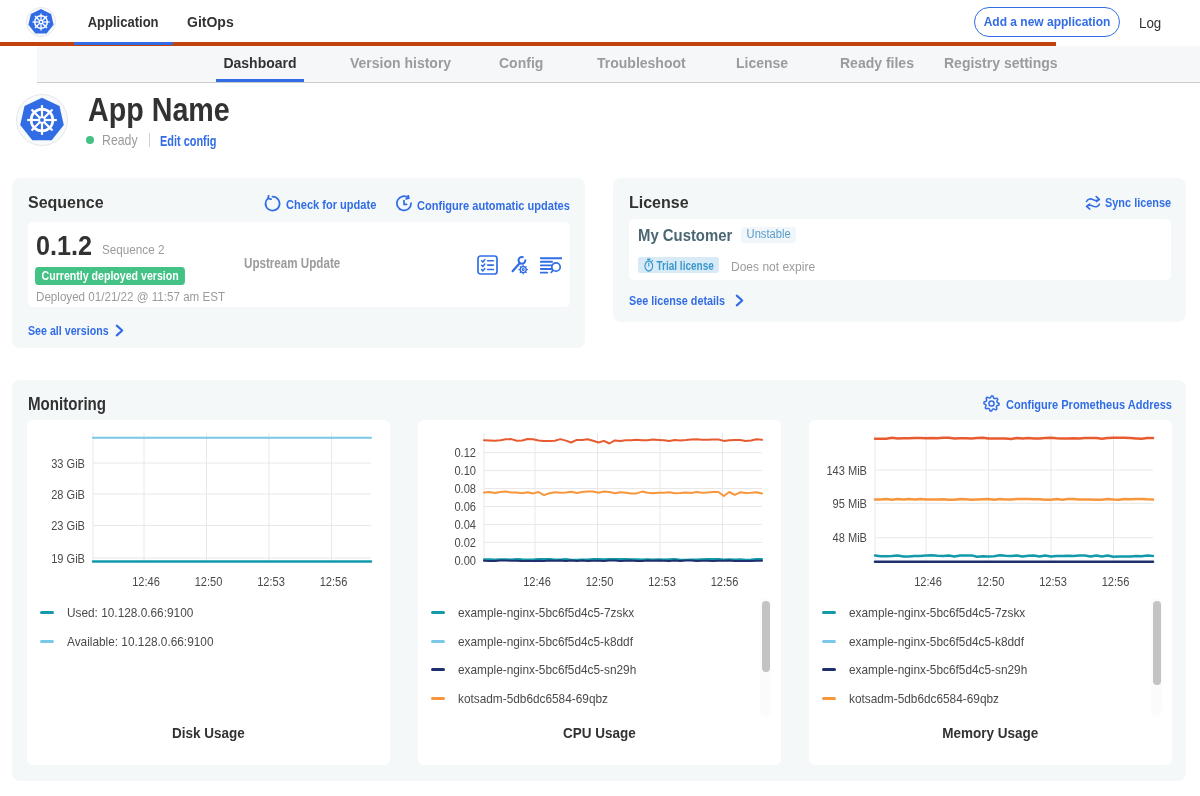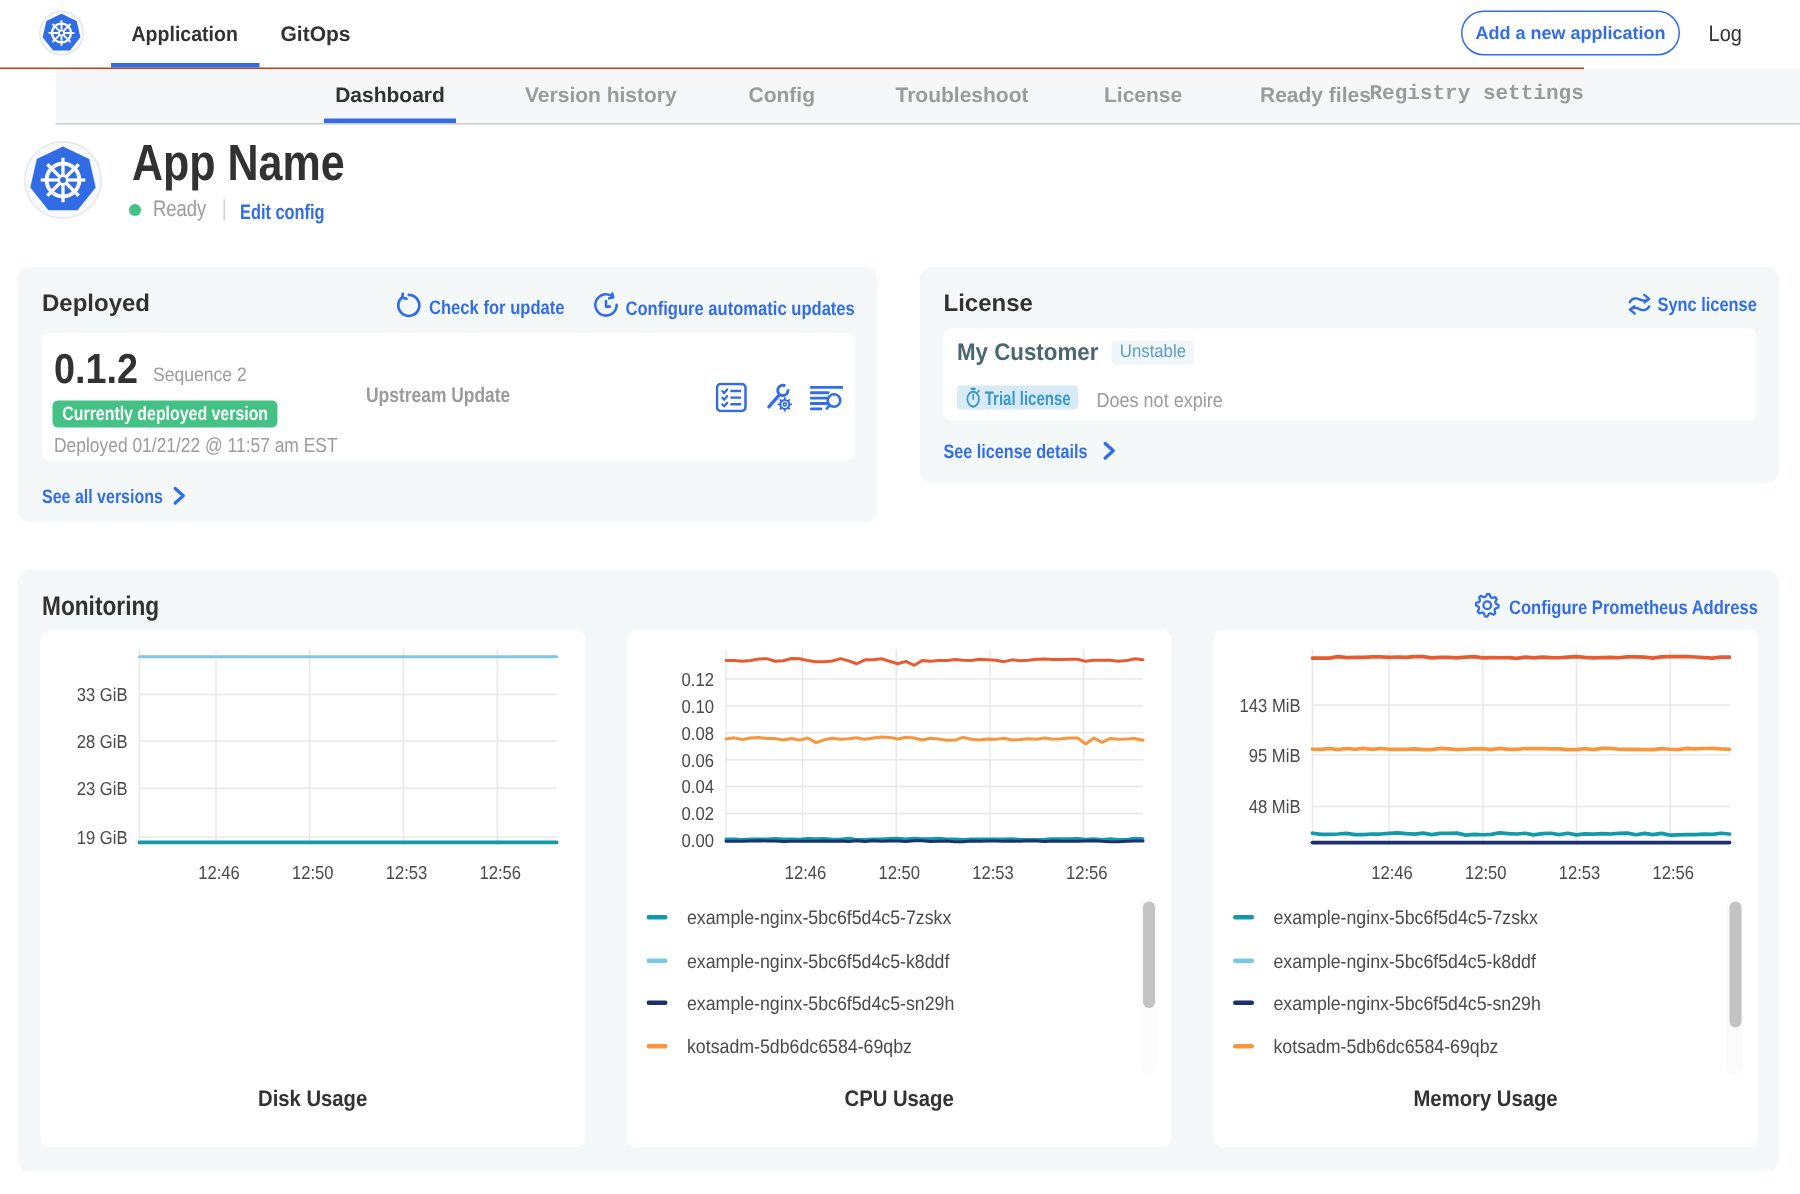--- a/index.html
+++ b/index.html
@@ -2,21 +2,21 @@
 <html><head>
 <meta charset="utf-8">
 <style>
 * { margin:0; padding:0; box-sizing:border-box; }
 html,body { width:1200px; height:796px; background:#fff;
   font-family:"Liberation Sans", sans-serif; color:#323232; overflow:hidden; }
 .page { position:relative; width:1200px; height:796px; }
 
 
 .topnav { position:absolute; left:0; top:0; width:1056px; height:46px;
-  background:#fff; border-bottom:1px solid #c2410c; }
+  background:#fff; border-bottom:4px solid #c2410c; }
 .logo-sm { position:absolute; left:26px; top:7px; }
 .tab-app { position:absolute; left:74px; top:0; height:45px; width:99px;
   text-align:center; line-height:45px; font-size:14px; font-weight:700; color:#323232;
   border-bottom:3px solid #326de6; }
 .tab-gitops { position:absolute; left:187px; top:0; height:45px;
   line-height:45px; font-size:14px; font-weight:700; color:#323232; }
 .btn-add { position:absolute; left:974px; top:7px; width:146px; height:30px;
   border:1px solid #326de6; border-radius:30px; color:#326de6;
   font-size:12px; font-weight:700; text-align:center; line-height:28px; background:#fff; }
 .logout { position:absolute; left:1139px; top:0; height:45px; line-height:45px;
@@ -137,21 +137,21 @@
     <div class="logout"><span>Log out</span></div>
   </div>
 
   <div class="subnav">
     <div class="stab active" style="left:179px; width:88px; text-align:center;">Dashboard</div>
     <div class="stab" style="left:313px;">Version history</div>
     <div class="stab" style="left:462px;">Config</div>
     <div class="stab" style="left:560px;">Troubleshoot</div>
     <div class="stab" style="left:699px;">License</div>
     <div class="stab" style="left:803px;">Ready files</div>
-    <div class="stab" style="left:876px;font-family:Liberation Mono, monospace;">Registry settings</div>
+    <div class="stab" style="left:907px;">Registry settings</div>
   </div>
 
   <div class="appicon"><svg width="52" height="52" viewBox="0 0 52 52">
         <circle cx="26.0" cy="26.0" r="25.5" fill="#f7f9fa" stroke="#e5e8ea" stroke-width="1"></circle>
         <polygon points="26.00,3.64 43.48,12.06 47.80,30.98 35.70,46.15 16.30,46.15 4.20,30.98 8.52,12.06" fill="#326ce5"></polygon>
         <line x1="26.00" y1="26.00" x2="26.00" y2="11.18" stroke="#fff" stroke-width="2.18"></line>
         <line x1="26.00" y1="26.00" x2="36.48" y2="15.52" stroke="#fff" stroke-width="2.18"></line>
         <line x1="26.00" y1="26.00" x2="40.82" y2="26.00" stroke="#fff" stroke-width="2.18"></line>
         <line x1="26.00" y1="26.00" x2="36.48" y2="36.48" stroke="#fff" stroke-width="2.18"></line>
         <line x1="26.00" y1="26.00" x2="26.00" y2="40.82" stroke="#fff" stroke-width="2.18"></line>
@@ -163,21 +163,21 @@
       </svg></div>
   <div class="appname">App Name</div>
   <div class="appstatus">
       <span class="dot"></span>
       <span class="ready">Ready</span>
       <span class="sep"></span>
       <span class="editcfg">Edit config</span>
     </div>
 
   <div class="panel p-version">
-    <h2 class="ph">Deployed</h2>
+    <h2 class="ph">Sequence</h2>
     <span class="hlink" style="left:252px;"><svg width="17" height="17" viewBox="0 0 17 17">
           <path d="M4.2 3.1 A7 7 0 1 0 8.5 1.6" fill="none" stroke="#326de6" stroke-width="1.8" stroke-linecap="round"></path>
           <path d="M4.6 0.6 L4.2 3.5 L7.0 4.2" fill="none" stroke="#326de6" stroke-width="1.8" stroke-linecap="round" stroke-linejoin="round"></path>
         </svg><span style="display:inline-block;width:5px;"></span><span class="t" style="transform:scaleX(.851)">Check for update</span></span>
     <span class="hlink" style="left:383px;"><svg width="18" height="18" viewBox="0 0 18 18">
           <path d="M13.6 2.9 A7.1 7.1 0 1 0 16.1 8.2" fill="none" stroke="#326de6" stroke-width="1.7" stroke-linecap="round"></path>
           <path d="M13.2 0.5 L13.8 3.2 L11.1 3.9" fill="none" stroke="#326de6" stroke-width="1.7" stroke-linecap="round" stroke-linejoin="round"></path>
           <path d="M9 5.6 L9 9.4 L11.6 9.4" fill="none" stroke="#326de6" stroke-width="1.7" stroke-linecap="round" stroke-linejoin="round"></path>
         </svg><span style="display:inline-block;width:4px;"></span><span class="t" style="transform:scaleX(.85)">Configure automatic updates</span></span>
     <div class="whitebox vbox">
@@ -271,20 +271,24 @@
           <text x="58.0" y="78.5" text-anchor="end" font-size="12.5" fill="#4a4a4a" textLength="33.8" lengthAdjust="spacingAndGlyphs">28 GiB</text>
           <text x="58.0" y="110.0" text-anchor="end" font-size="12.5" fill="#4a4a4a" textLength="33.8" lengthAdjust="spacingAndGlyphs">23 GiB</text>
           <text x="58.0" y="142.5" text-anchor="end" font-size="12.5" fill="#4a4a4a" textLength="33.8" lengthAdjust="spacingAndGlyphs">19 GiB</text>
           <text x="119" y="166" text-anchor="middle" font-size="12.5" fill="#4a4a4a" textLength="27.7" lengthAdjust="spacingAndGlyphs">12:46</text>
           <text x="181.5" y="166" text-anchor="middle" font-size="12.5" fill="#4a4a4a" textLength="27.7" lengthAdjust="spacingAndGlyphs">12:50</text>
           <text x="244" y="166" text-anchor="middle" font-size="12.5" fill="#4a4a4a" textLength="27.7" lengthAdjust="spacingAndGlyphs">12:53</text>
           <text x="306.5" y="166" text-anchor="middle" font-size="12.5" fill="#4a4a4a" textLength="27.7" lengthAdjust="spacingAndGlyphs">12:56</text>
           <line x1="66.0" y1="17.8" x2="344.0" y2="17.8" stroke="#7ac8e8" stroke-width="2" stroke-linecap="round"></line>
           <line x1="66.0" y1="141.6" x2="344.0" y2="141.6" stroke="#129aab" stroke-width="2.5" stroke-linecap="round"></line>
         </svg>
+        <div class="legend">
+          <div class="leg-row"><span class="leg-dash" style="background:#129aab"></span><span class="leg-txt">Used: 10.128.0.66:9100</span></div>
+          <div class="leg-row"><span class="leg-dash" style="background:#7ac8e8"></span><span class="leg-txt">Available: 10.128.0.66:9100</span></div>
+        </div>
         <div class="chart-title"><span>Disk Usage</span></div>
       </div>
     <div class="chart-card cc2">
         <svg width="363" height="172" viewBox="0 0 363 172" font-family="Liberation Sans, sans-serif">
           <line x1="66.0" y1="32.7" x2="344.0" y2="32.7" stroke="#e8e8e8" stroke-width="1"></line>
           <line x1="66.0" y1="50.6" x2="344.0" y2="50.6" stroke="#e8e8e8" stroke-width="1"></line>
           <line x1="66.0" y1="68.5" x2="344.0" y2="68.5" stroke="#e8e8e8" stroke-width="1"></line>
           <line x1="66.0" y1="86.5" x2="344.0" y2="86.5" stroke="#e8e8e8" stroke-width="1"></line>
           <line x1="66.0" y1="104.4" x2="344.0" y2="104.4" stroke="#e8e8e8" stroke-width="1"></line>
           <line x1="66.0" y1="122.4" x2="344.0" y2="122.4" stroke="#e8e8e8" stroke-width="1"></line>

